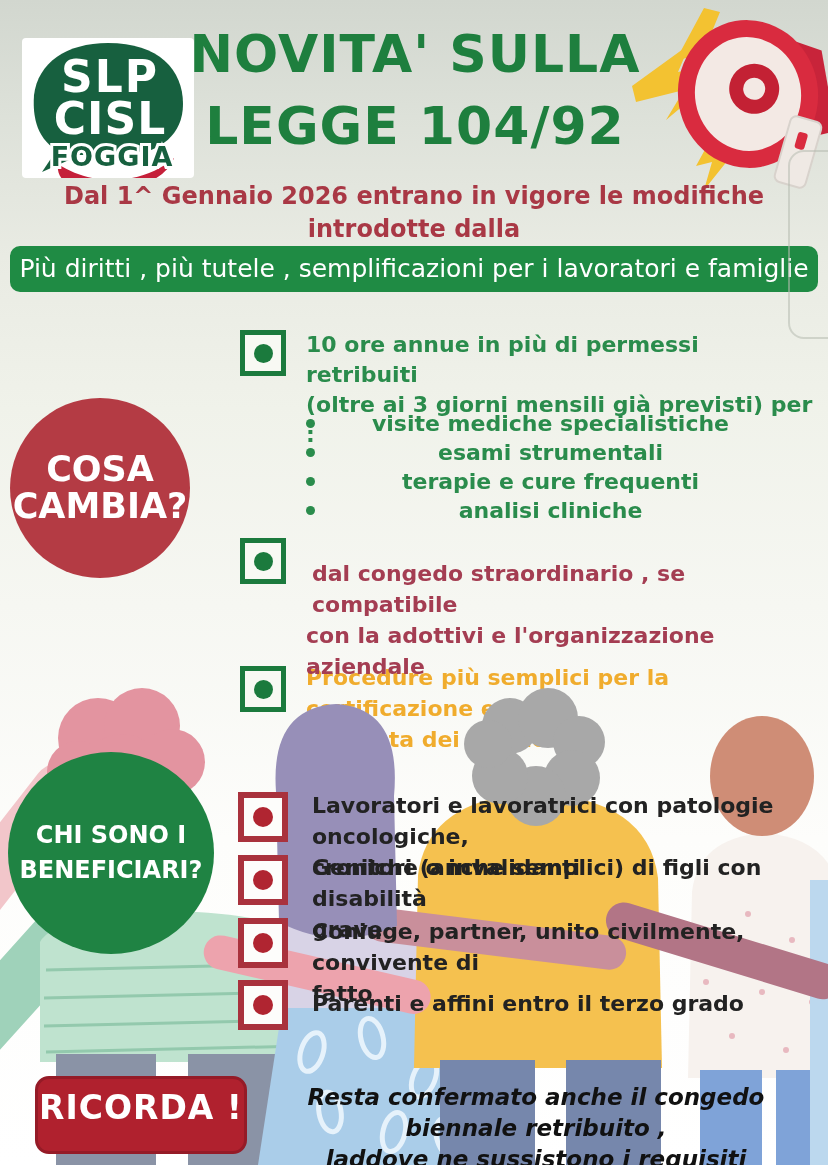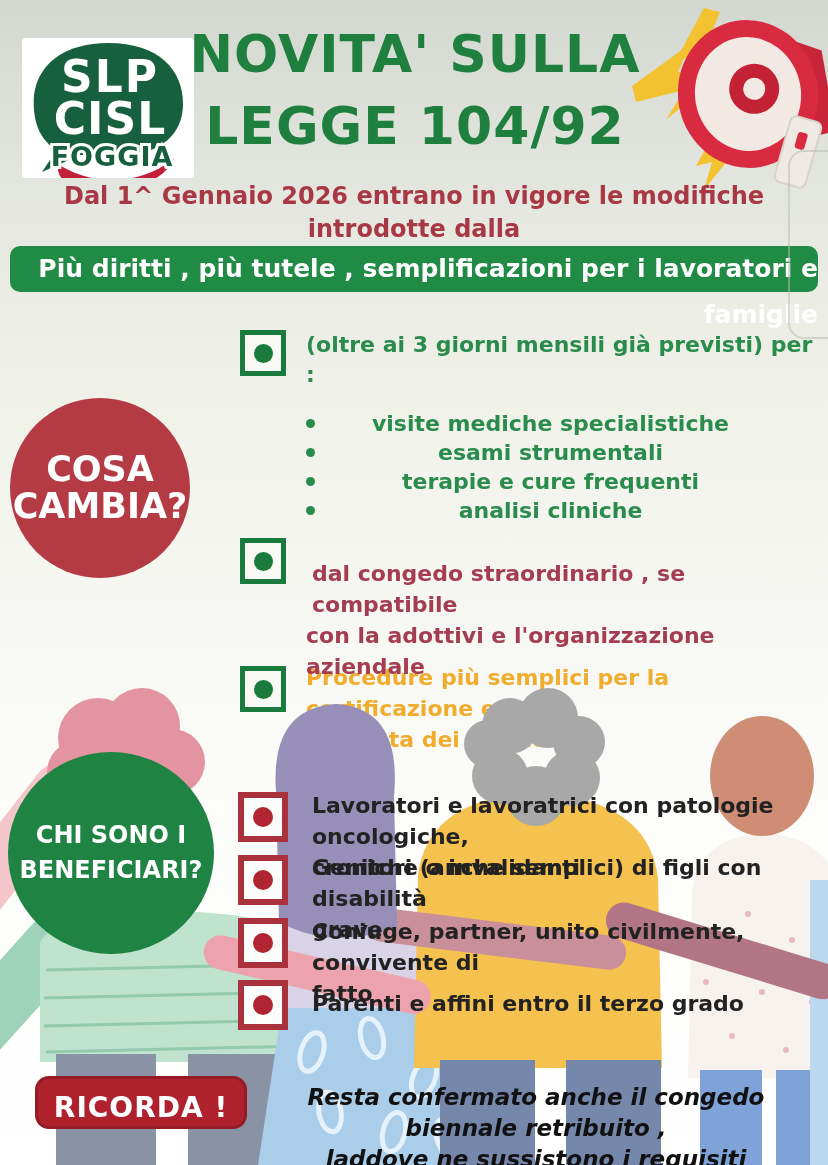--- a/index.html
+++ b/index.html
@@ -9,21 +9,21 @@
     background:linear-gradient(180deg,#d2d7cf 0%,#dde1d9 10%,#e9ebe3 22%,#f0f2ea 35%,#f6f7f2 52%,#fdfdfb 72%,#ffffff 100%);
   }
   .abs{position:absolute;}
   
   .logo-card{left:22px;top:38px;width:172px;height:140px;background:#fff;border-radius:4px;z-index:3;}
   .title{left:175px;top:18px;width:480px;text-align:center;color:#1e7f3e;font-weight:bold;
          font-size:52px;line-height:72px;letter-spacing:1px;z-index:3;}
   .subtitle{left:0;top:180px;width:828px;text-align:center;color:#a93845;font-weight:bold;
             font-size:24px;line-height:33px;z-index:3;}
   .banner{left:10px;top:246px;width:808px;height:46px;background:#1f8b44;border-radius:10px;
-          color:#fff;font-weight:bold;font-size:25px;line-height:46px;text-align:right;z-index:3;}
+          color:#fff;font-weight:normal;font-size:25px;line-height:46px;text-align:center;z-index:3;}
   
   .chk{box-sizing:border-box;display:flex;align-items:center;justify-content:center;z-index:3;}
   .chk-green{width:46px;height:46px;border:5px solid #1b7a3d;background:#f8f9f3;}
   .chk-green .dot{width:19px;height:19px;border-radius:50%;background:#1b7a3d;}
   .chk-red{width:50px;height:50px;border:6px solid #a9323d;background:#fdfdfb;}
   .chk-red .dot{width:20px;height:20px;border-radius:50%;background:#b02531;}
   
   .txt-green{color:#2a8c4c;font-weight:bold;font-size:22px;line-height:30px;z-index:3;}
   .txt-maroon{color:#a43d52;font-weight:bold;font-size:22px;line-height:31px;z-index:3;}
   .txt-amber{color:#f0ac2d;font-weight:bold;font-size:22px;line-height:31px;z-index:1;}
@@ -32,22 +32,22 @@
   .bullet-row .bdot{width:9px;height:9px;border-radius:50%;background:#2a8c4c;margin:9px 10px 0 10px;flex:none;}
   .bullet-row .btxt{flex:1;text-align:center;color:#2a8c4c;font-weight:bold;font-size:22px;line-height:28px;}
   
   .big-circle{border-radius:50%;display:flex;flex-direction:column;align-items:center;justify-content:center;
               color:#fff;font-weight:bold;text-align:center;z-index:3;}
   .circle-red{left:10px;top:398px;width:180px;height:180px;background:#b43b44;font-size:35px;line-height:37px;}
   .circle-green{left:8px;top:752px;width:206px;height:202px;background:#1f8343;font-size:24px;line-height:35px;}
   
   .txt-black{color:#222;font-weight:bold;font-size:22px;line-height:31px;z-index:3;}
   
-  .ricorda{left:35px;top:1076px;width:212px;height:53px;background:#b0212e;border:3px solid #951b27;
-           border-radius:14px;box-sizing:border-box;color:#fff;font-weight:bold;font-size:28px;
+  .ricorda{left:35px;top:1076px;width:212px;height:78px;background:#b0212e;border:3px solid #951b27;
+           border-radius:14px;box-sizing:border-box;color:#fff;font-weight:bold;font-size:33px;
            line-height:58px;text-align:center;letter-spacing:1px;z-index:3;}
   .footer-note{left:250px;top:1082px;width:572px;text-align:center;color:#111;font-weight:bold;
                font-style:italic;font-size:23px;line-height:31px;z-index:3;}
   .edge-artifact{left:788px;top:150px;width:70px;height:185px;border:2px solid #b6bbb1;border-radius:16px;
                  opacity:.55;z-index:4;}
   svg text{font-family:"DejaVu Sans","Liberation Sans",sans-serif;}
 </style>
 </head>
 <body>
 
@@ -165,20 +165,21 @@
 
   <div class="abs big-circle circle-red">
     <div>COSA</div>
     <div>CAMBIA?</div>
   </div>
 
   <div class="abs chk chk-green" style="left:240px;top:330px;">
       <span class="dot"></span>
     </div>
   <div class="abs txt-green" style="left:306px;top:330px;width:510px;">
+    <div>10 ore annue in più di permessi retribuiti</div>
     <div>(oltre ai 3 giorni mensili già previsti) per :</div>
   </div>
 
   <div class="abs bullets">
     <div class="bullet-row">
         <span class="bdot"></span>
         <span class="btxt">visite mediche specialistiche</span>
       </div>
     <div class="bullet-row">
         <span class="bdot"></span>

